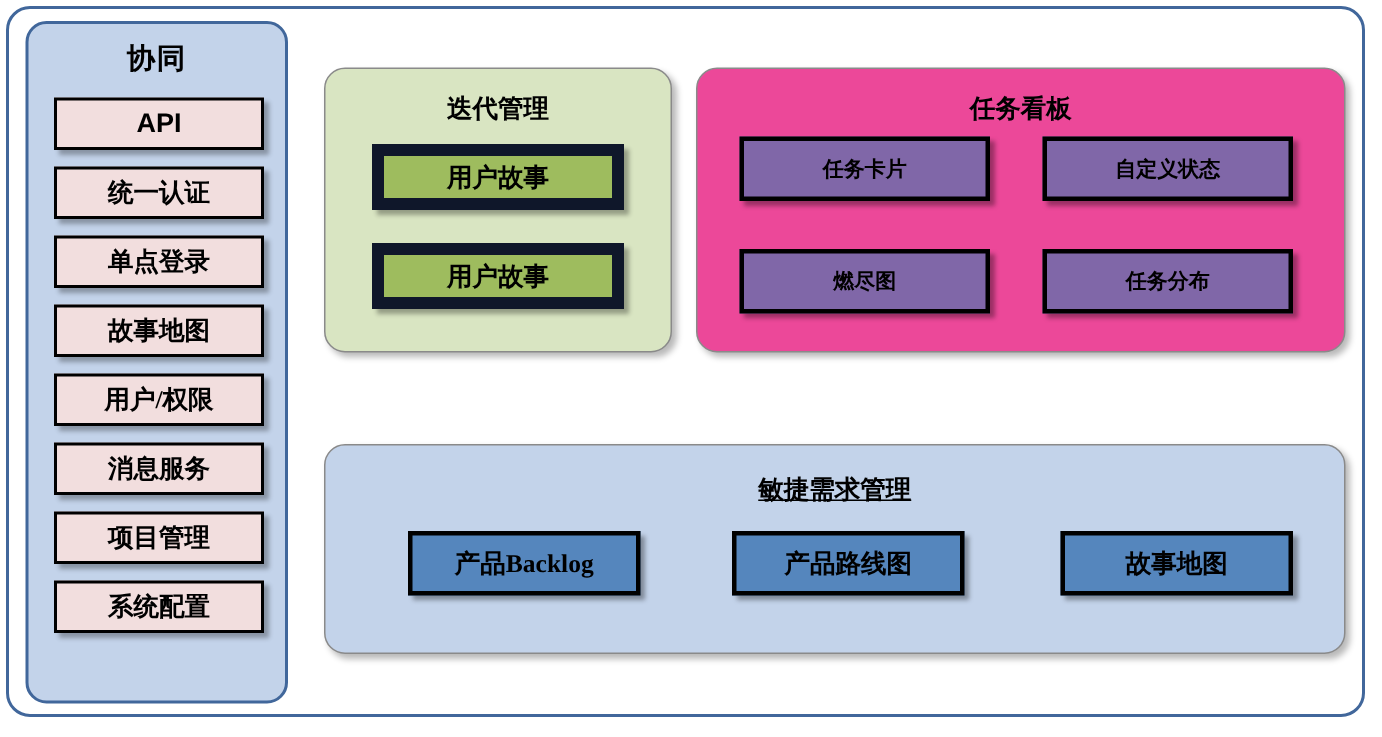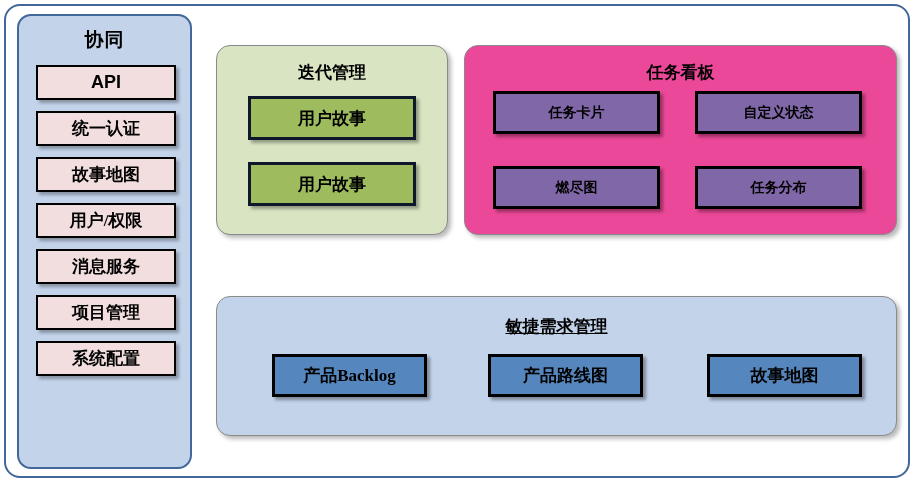--- a/index.html
+++ b/index.html
@@ -108,21 +108,21 @@
   .iteration-panel .panel-title {
     font-size: 17px;
     padding-top: 15px;
   }
   .green-box {
     position: absolute;
     left: 31px;
     width: 168px;
     height: 44px;
     background: #9ebc5e;
-    border: 3px solid #0f172a;
+    border: 8px solid #0f172a;
     box-sizing: border-box;
     display: flex;
     align-items: center;
     justify-content: center;
     box-shadow: 3px 3px 3px rgba(0,0,0,0.32);
     font-family: "Liberation Serif", "DejaVu Serif", serif;
     font-weight: bold;
     font-size: 17px;
     color: #000000;
   }
@@ -204,20 +204,23 @@
     <div class="panel-title">协同</div>
 
     <div class="sidebar-list">
       <div class="sidebar-item sans-bold">
         <span>API</span>
       </div>
       <div class="sidebar-item serif">
         <span>统一认证</span>
       </div>
       <div class="sidebar-item serif">
+        <span>单点登录</span>
+      </div>
+      <div class="sidebar-item serif">
         <span>故事地图</span>
       </div>
       <div class="sidebar-item serif">
         <span>用户/权限</span>
       </div>
       <div class="sidebar-item serif">
         <span>消息服务</span>
       </div>
       <div class="sidebar-item serif">
         <span>项目管理</span>

